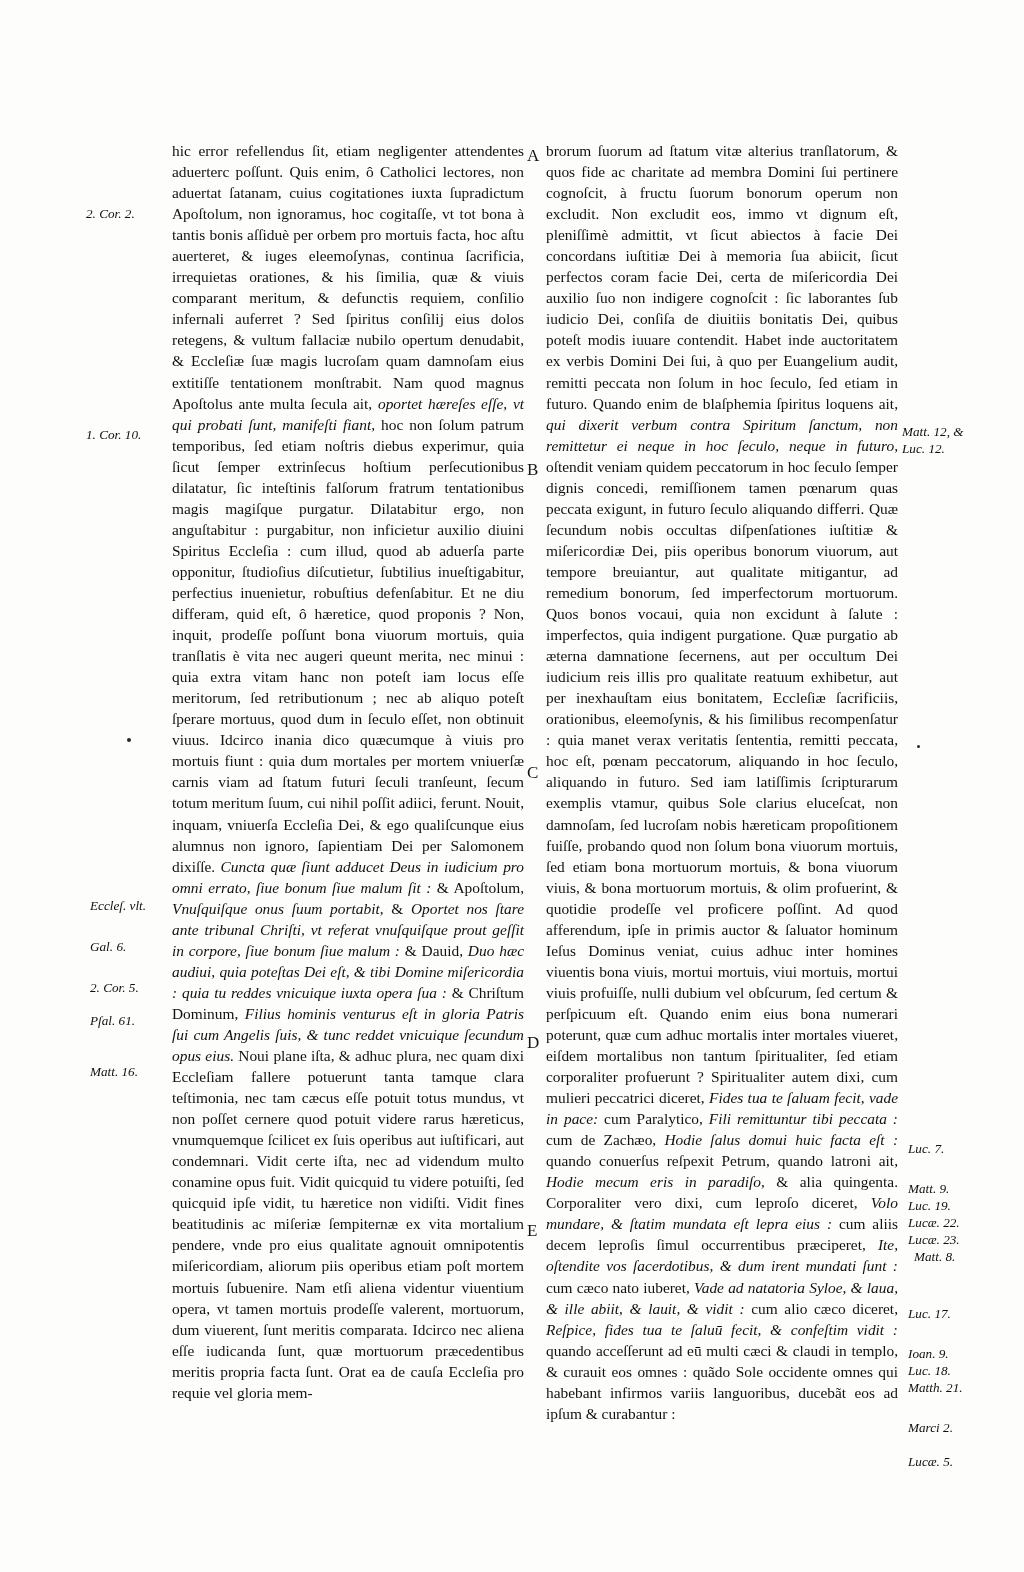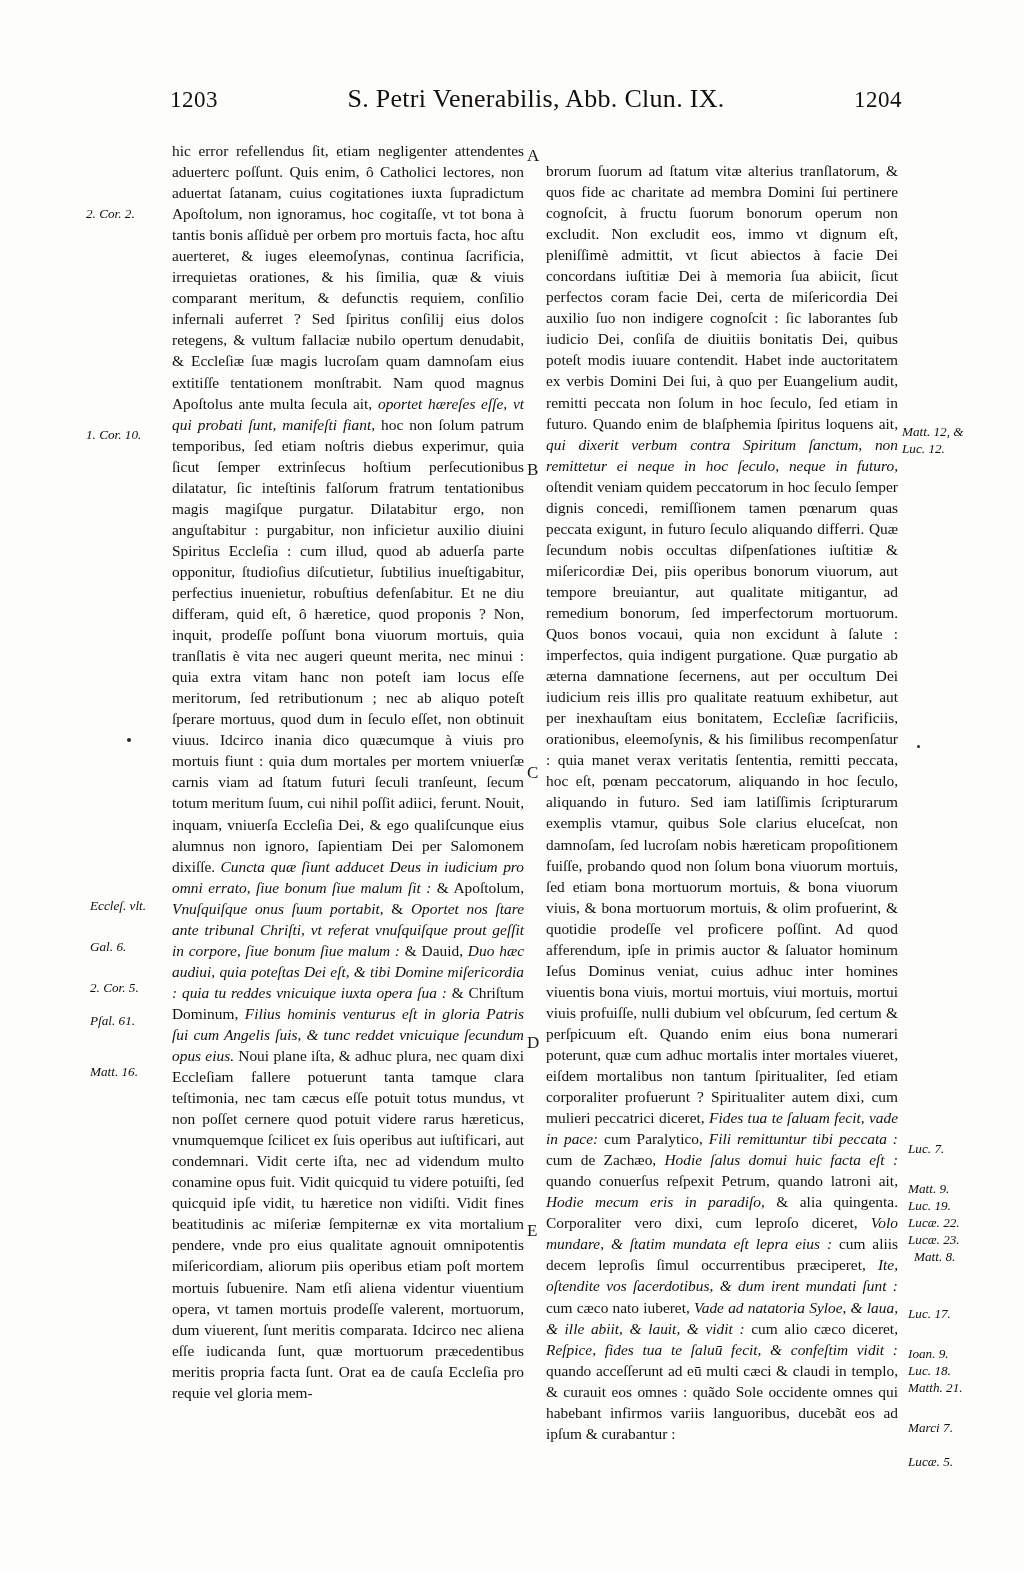--- a/index.html
+++ b/index.html
@@ -56,21 +56,21 @@
     position: absolute;
     top: 0;
     width: 352px;
     font-size: 15.4px;
     line-height: 21.05px;
     text-align: justify;
     text-justify: inter-word;
     hyphens: manual;
   }
   .col-left  { left: 172px; }
-  .col-right { left: 546px; margin-top: 20px; }
+  .col-right { left: 546px; }
 
   .col p {
     margin: 0;
     text-indent: 0;
   }
   .col i, .col em {
     font-style: italic;
   }
 
   
@@ -98,25 +98,20 @@
     position: absolute;
     background: #2a2822;
     border-radius: 50%;
   }
 </style>
 </head>
 <body>
 
 <div class="page">
 
-  <div class="running-head">
-    <span class="folio">1203</span>
-    <span class="head-title">S. Petri Venerabilis, Abb. Clun. IX.</span>
-    <span class="folio">1204</span>
-  </div>
 
   <div class="body-area">
     <div class="col col-left">
       <p>hic error refellendus ſit, etiam negligenter attendentes aduerterc poſſunt. Quis enim, ô Catholici lectores, non aduertat ſatanam, cuius cogitationes iuxta ſupradictum Apoſtolum, non ignoramus, hoc cogitaſſe, vt tot bona à tantis bonis aſſiduè per orbem pro mortuis facta, hoc aſtu auerteret, &amp; iuges eleemoſynas, continua ſacrificia, irrequietas orationes, &amp; his ſimilia, quæ &amp; viuis comparant meritum, &amp; defunctis requiem, conſilio infernali auferret ? Sed ſpiritus conſilij eius dolos retegens, &amp; vultum fallaciæ nubilo opertum denudabit, &amp; Eccleſiæ ſuæ magis lucroſam quam damnoſam eius extitiſſe tentationem monſtrabit. Nam quod magnus Apoſtolus ante multa ſecula ait, <i>oportet hæreſes eſſe, vt qui probati ſunt, manifeſti fiant,</i> hoc non ſolum patrum temporibus, ſed etiam noſtris diebus experimur, quia ſicut ſemper extrinſecus hoſtium perſecutionibus dilatatur, ſic inteſtinis falſorum fratrum tentationibus magis magiſque purgatur. Dilatabitur ergo, non anguſtabitur : purgabitur, non inficietur auxilio diuini Spiritus Eccleſia : cum illud, quod ab aduerſa parte opponitur, ſtudioſius diſcutietur, ſubtilius inueſtigabitur, perfectius inuenietur, robuſtius defenſabitur. Et ne diu differam, quid eſt, ô hæretice, quod proponis ? Non, inquit, prodeſſe poſſunt bona viuorum mortuis, quia tranſlatis è vita nec augeri queunt merita, nec minui : quia extra vitam hanc non poteſt iam locus eſſe meritorum, ſed retributionum ; nec ab aliquo poteſt ſperare mortuus, quod dum in ſeculo eſſet, non obtinuit viuus. Idcirco inania dico quæcumque à viuis pro mortuis fiunt : quia dum mortales per mortem vniuerſæ carnis viam ad ſtatum futuri ſeculi tranſeunt, ſecum totum meritum ſuum, cui nihil poſſit adiici, ferunt. Nouit, inquam, vniuerſa Eccleſia Dei, &amp; ego qualiſcunque eius alumnus non ignoro, ſapientiam Dei per Salomonem dixiſſe. <i>Cuncta quæ ſiunt adducet Deus in iudicium pro omni errato, ſiue bonum ſiue malum ſit :</i> &amp; Apoſtolum, <i>Vnuſquiſque onus ſuum portabit,</i> &amp; <i>Oportet nos ſtare ante tribunal Chriſti, vt referat vnuſquiſque prout geſſit in corpore, ſiue bonum ſiue malum :</i> &amp; Dauid, <i>Duo hæc audiui, quia poteſtas Dei eſt, &amp; tibi Domine miſericordia : quia tu reddes vnicuique iuxta opera ſua :</i> &amp; Chriſtum Dominum, <i>Filius hominis venturus eſt in gloria Patris ſui cum Angelis ſuis, &amp; tunc reddet vnicuique ſecundum opus eius.</i> Noui plane iſta, &amp; adhuc plura, nec quam dixi Eccleſiam fallere potuerunt tanta tamque clara teſtimonia, nec tam cæcus eſſe potuit totus mundus, vt non poſſet cernere quod potuit videre rarus hæreticus, vnumquemque ſcilicet ex ſuis operibus aut iuſtificari, aut condemnari. Vidit certe iſta, nec ad videndum multo conamine opus fuit. Vidit quicquid tu videre potuiſti, ſed quicquid ipſe vidit, tu hæretice non vidiſti. Vidit fines beatitudinis ac miſeriæ ſempiternæ ex vita mortalium pendere, vnde pro eius qualitate agnouit omnipotentis miſericordiam, aliorum piis operibus etiam poſt mortem mortuis ſubuenire. Nam etſi aliena videntur viuentium opera, vt tamen mortuis prodeſſe valerent, mortuorum, dum viuerent, ſunt meritis comparata. Idcirco nec aliena eſſe iudicanda ſunt, quæ mortuorum præcedentibus meritis propria facta ſunt. Orat ea de cauſa Eccleſia pro requie vel gloria mem-</p>
     </div>
     <div class="col col-right">
       <p>brorum ſuorum ad ſtatum vitæ alterius tranſlatorum, &amp; quos fide ac charitate ad membra Domini ſui pertinere cognoſcit, à fructu ſuorum bonorum operum non excludit. Non excludit eos, immo vt dignum eſt, pleniſſimè admittit, vt ſicut abiectos à facie Dei concordans iuſtitiæ Dei à memoria ſua abiicit, ſicut perfectos coram facie Dei, certa de miſericordia Dei auxilio ſuo non indigere cognoſcit : ſic laborantes ſub iudicio Dei, conſiſa de diuitiis bonitatis Dei, quibus poteſt modis iuuare contendit. Habet inde auctoritatem ex verbis Domini Dei ſui, à quo per Euangelium audit, remitti peccata non ſolum in hoc ſeculo, ſed etiam in futuro. Quando enim de blaſphemia ſpiritus loquens ait, <i>qui dixerit verbum contra Spiritum ſanctum, non remittetur ei neque in hoc ſeculo, neque in futuro,</i> oſtendit veniam quidem peccatorum in hoc ſeculo ſemper dignis concedi, remiſſionem tamen pœnarum quas peccata exigunt, in futuro ſeculo aliquando differri. Quæ ſecundum nobis occultas diſpenſationes iuſtitiæ &amp; miſericordiæ Dei, piis operibus bonorum viuorum, aut tempore breuiantur, aut qualitate mitigantur, ad remedium bonorum, ſed imperfectorum mortuorum. Quos bonos vocaui, quia non excidunt à ſalute : imperfectos, quia indigent purgatione. Quæ purgatio ab æterna damnatione ſecernens, aut per occultum Dei iudicium reis illis pro qualitate reatuum exhibetur, aut per inexhauſtam eius bonitatem, Eccleſiæ ſacrificiis, orationibus, eleemoſynis, &amp; his ſimilibus recompenſatur : quia manet verax veritatis ſententia, remitti peccata, hoc eſt, pœnam peccatorum, aliquando in hoc ſeculo, aliquando in futuro. Sed iam latiſſimis ſcripturarum exemplis vtamur, quibus Sole clarius eluceſcat, non damnoſam, ſed lucroſam nobis hæreticam propoſitionem fuiſſe, probando quod non ſolum bona viuorum mortuis, ſed etiam bona mortuorum mortuis, &amp; bona viuorum viuis, &amp; bona mortuorum mortuis, &amp; olim profuerint, &amp; quotidie prodeſſe vel proficere poſſint. Ad quod afferendum, ipſe in primis auctor &amp; ſaluator hominum Ieſus Dominus veniat, cuius adhuc inter homines viuentis bona viuis, mortui mortuis, viui mortuis, mortui viuis profuiſſe, nulli dubium vel obſcurum, ſed certum &amp; perſpicuum eſt. Quando enim eius bona numerari poterunt, quæ cum adhuc mortalis inter mortales viueret, eiſdem mortalibus non tantum ſpiritualiter, ſed etiam corporaliter profuerunt ? Spiritualiter autem dixi, cum mulieri peccatrici diceret, <i>Fides tua te ſaluam fecit, vade in pace:</i> cum Paralytico, <i>Fili remittuntur tibi peccata :</i> cum de Zachæo, <i>Hodie ſalus domui huic facta eſt :</i> quando conuerſus reſpexit Petrum, quando latroni ait, <i>Hodie mecum eris in paradiſo,</i> &amp; alia quingenta. Corporaliter vero dixi, cum leproſo diceret, <i>Volo mundare, &amp; ſtatim mundata eſt lepra eius :</i> cum aliis decem leproſis ſimul occurrentibus præciperet, <i>Ite, oſtendite vos ſacerdotibus, &amp; dum irent mundati ſunt :</i> cum cæco nato iuberet, <i>Vade ad natatoria Syloe, &amp; laua, &amp; ille abiit, &amp; lauit, &amp; vidit :</i> cum alio cæco diceret, <i>Reſpice, fides tua te ſaluū fecit, &amp; confeſtim vidit :</i> quando acceſſerunt ad eū multi cæci &amp; claudi in templo, &amp; curauit eos omnes : quãdo Sole occidente omnes qui habebant infirmos variis languoribus, ducebãt eos ad ipſum &amp; curabantur :</p>
     </div>
   </div>
 
@@ -133,21 +128,21 @@
       <div class="margin-note margin-right" style="left: 908px; top: 1140px;">Luc. 7.</div>
       <div class="margin-note margin-right" style="left: 908px; top: 1180px;">Matt. 9.</div>
       <div class="margin-note margin-right" style="left: 908px; top: 1197px;">Luc. 19.</div>
       <div class="margin-note margin-right" style="left: 908px; top: 1214px;">Lucæ. 22.</div>
       <div class="margin-note margin-right" style="left: 908px; top: 1231px;">Lucæ. 23.</div>
       <div class="margin-note margin-right" style="left: 908px; top: 1248px; margin-left: 6px;">Matt. 8.</div>
       <div class="margin-note margin-right" style="left: 908px; top: 1305px;">Luc. 17.</div>
       <div class="margin-note margin-right" style="left: 908px; top: 1345px;">Ioan. 9.</div>
       <div class="margin-note margin-right" style="left: 908px; top: 1362px;">Luc. 18.</div>
       <div class="margin-note margin-right" style="left: 908px; top: 1379px; font-style: italic;">Matth. 21.</div>
-      <div class="margin-note margin-right" style="left: 908px; top: 1419px;">Marci 7.</div>
+      <div class="margin-note margin-right" style="left: 908px; top: 1419px;">Marci 2.</div>
       <div class="margin-note margin-right" style="left: 908px; top: 1453px;">Lucæ. 5.</div>
       <div class="section-letter" style="left: 527px; top: 146px;">A</div>
       <div class="section-letter" style="left: 527px; top: 460px;">B</div>
       <div class="section-letter" style="left: 527px; top: 763px;">C</div>
       <div class="section-letter" style="left: 527px; top: 1033px;">D</div>
       <div class="section-letter" style="left: 527px; top: 1221px;">E</div>
     </div>
 
   <div class="speck" style="left:127px; top:738px; width:4px; height:4px;"></div>
   <div class="speck" style="left:917px; top:745px; width:3px; height:3px;"></div>

